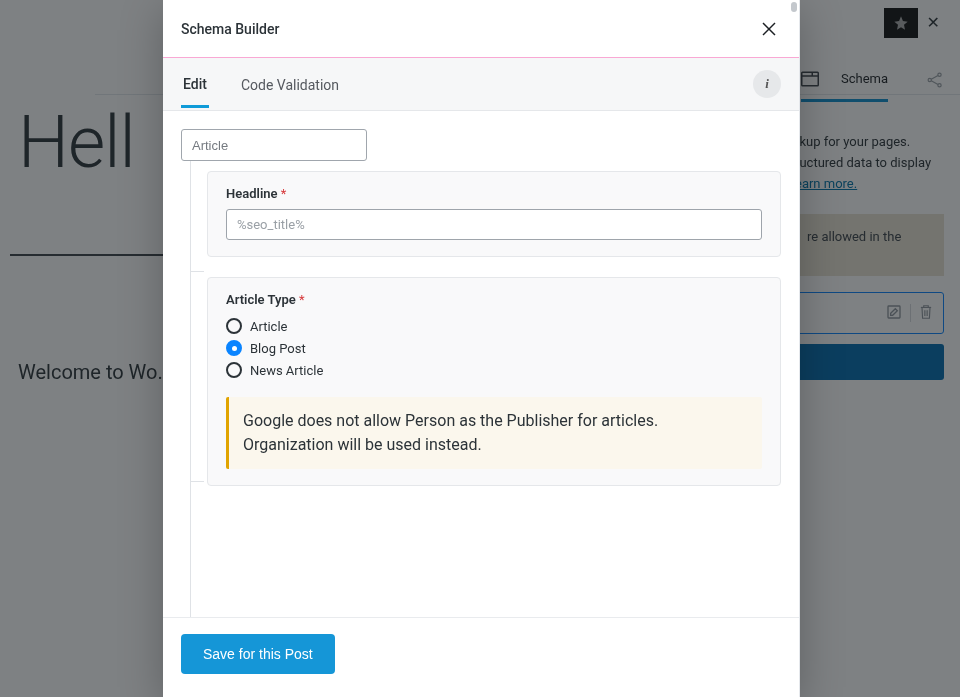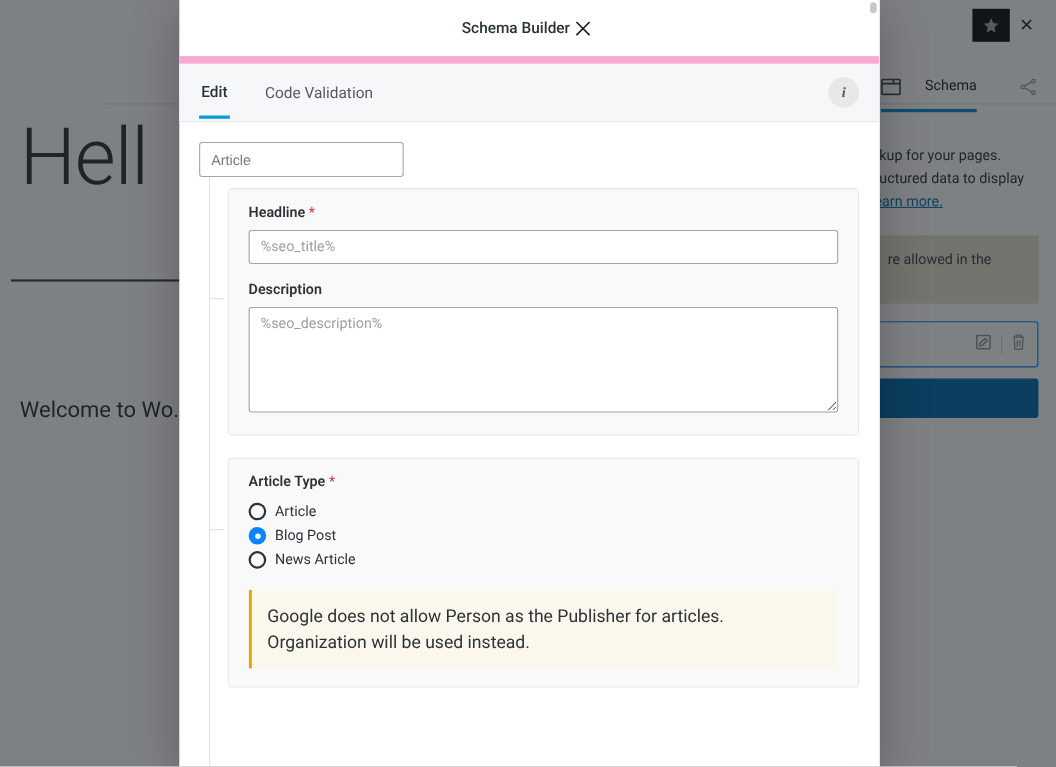--- a/index.html
+++ b/index.html
@@ -154,23 +154,23 @@
       position: absolute;
       top: 2px; right: 2px; width: 6px; height: 10px;
       background: #c4c8cd;
       border-radius: 3px;
     }
 
     .modal-header {
       height: 58px;
       display: flex;
       align-items: center;
-      justify-content: center;
+      justify-content: space-between;
       padding: 0 18px;
-      border-bottom: 7px solid #f9a8d4;
+      border-bottom: 1px solid #f9a8d4;
     }
     .modal-title { font-size: 14px; color: #2c3338; font-weight: 500; }
     .modal-close {
       width: 24px; height: 24px;
       display: flex; align-items: center; justify-content: center;
       cursor: pointer;
     }
 
     
     .modal-tabs {
@@ -411,24 +411,20 @@
     <div class="tree-stub" style="top:370px"></div>
 
     <div class="panel-stack">
 
       <div class="panel">
         <div class="plabel">
           <span>Headline</span> <span class="req">*</span>
         </div>
         <input type="text" class="ptext" placeholder="%seo_title%" style="">
 
-        <div class="desc-group">
-          <div class="plabel">Description</div>
-          <textarea class="ptextarea" placeholder="%seo_description%" style=""></textarea>
-        </div>
       </div>
 
       <div class="panel">
         <div class="plabel">
           <span>Article Type</span> <span class="req">*</span>
         </div>
         <div class="radios">
           <div class="radio">
             <span class="rcircle"></span>
               <span>Article</span>
@@ -440,13 +436,16 @@
           <div class="radio">
             <span class="rcircle"></span>
               <span>News Article</span>
           </div>
         </div>
         <div class="warning">Google does not allow Person as the Publisher for articles. Organization will be used instead.</div>
       </div>
     </div>
   </div>
 
+  <div class="modal-footer">
+    <button class="save-btn">Save for this Post</button>
+  </div>
 </div>
 
 </body></html>

